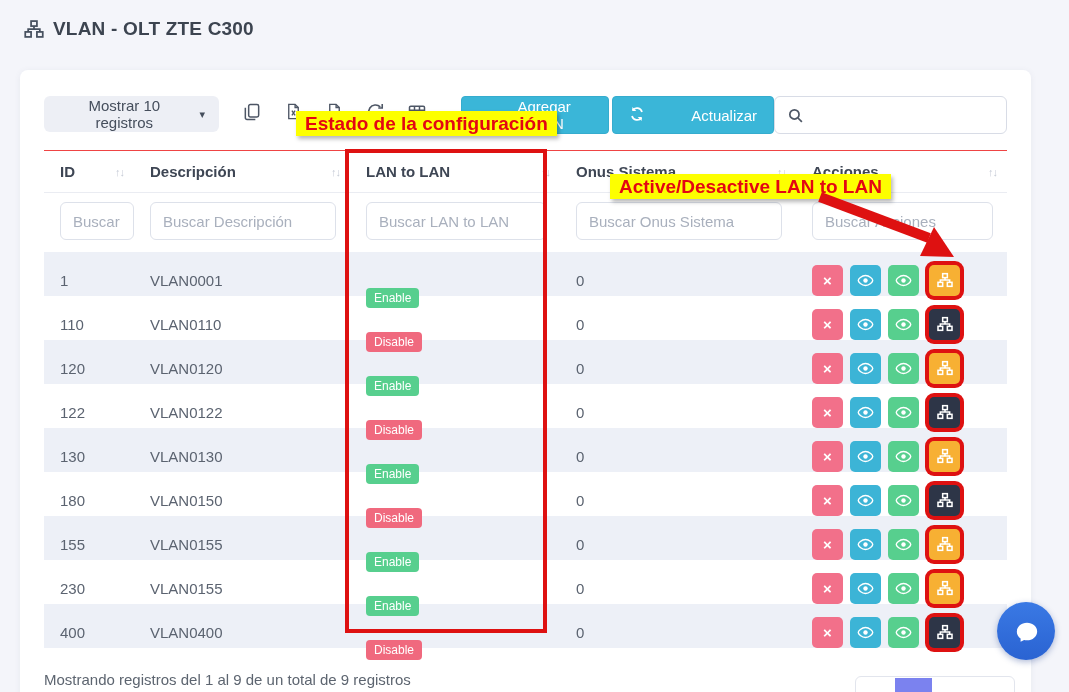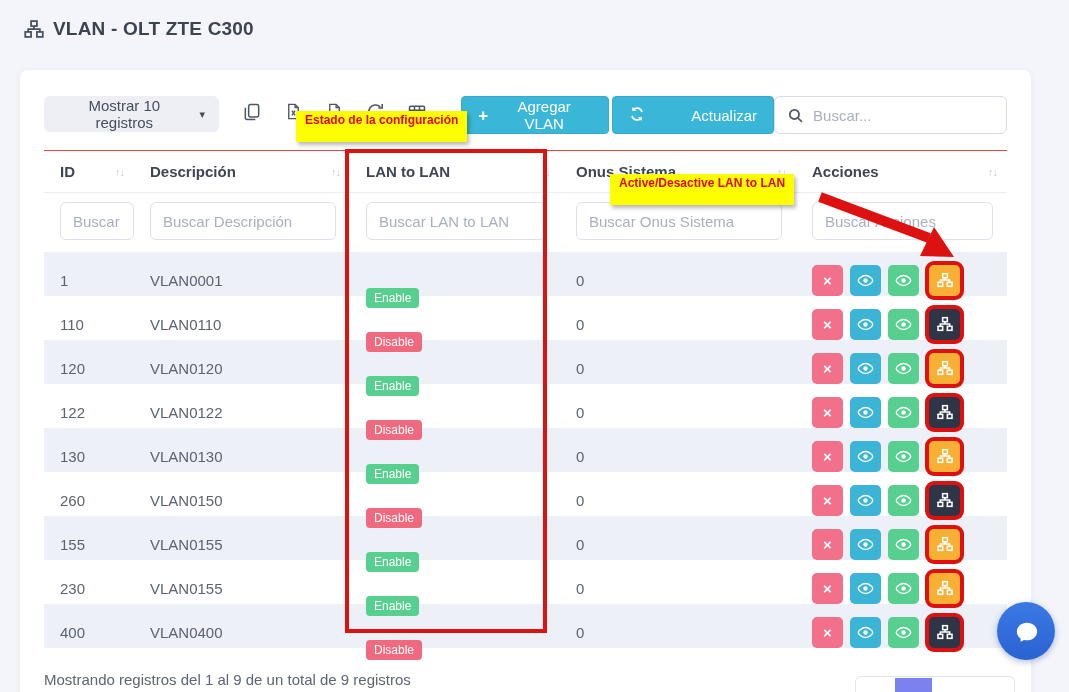--- a/index.html
+++ b/index.html
@@ -103,22 +103,22 @@
     display:flex; align-items:center; justify-content:center; z-index:20;
     box-shadow:0 2px 6px rgba(30,60,140,.35);
   }
 
   
   .ann-rect {
     position:absolute; left:345px; top:149px; width:202px; height:484px;
     border:4px solid #de1111; z-index:30; pointer-events:none;
   }
   .ann-label {
-    position:absolute; background:#fdff00; color:#e30613; font-weight:bold; font-size:12px;
-    padding:2px 9px 15px 9px; z-index:35; white-space:nowrap;
+    position:absolute; background:#fdff00; color:#e30613; font-weight:bold; font-size:19px;
+    padding:2px 9px 1px 9px; z-index:35; white-space:nowrap;
     box-shadow:2px 3px 4px rgba(0,0,0,.28);
   }
   .ann-label-1 { left:296px; top:111px; }
   .ann-label-2 { left:610px; top:174px; }
   .ann-arrow { position:absolute; left:808px; top:190px; z-index:36; pointer-events:none; }
 </style>
 </head>
 <body>
 
 <div class="page-header">
@@ -194,21 +194,20 @@
       <span>Actualizar</span>
     </button>
 
     <div class="search-box">
       <span style="display:flex">
           <svg viewBox="0 0 24 24" width="17" height="17" fill="none" stroke="currentColor" stroke-width="2.4">
             <circle cx="10.5" cy="10.5" r="6.5"></circle>
             <path d="M15.5 15.5L21 21"></path>
           </svg>
         </span>
-      <input placeholder="Buscar..." style="">
     </div>
   </div>
 
   <div class="thead grid-row">
     <div class="th">
       <span>ID</span>
       <span class="sort">↑↓</span>
     </div>
     <div class="th">
       <span>Descripción</span>
@@ -426,21 +425,21 @@
                   <rect x="1.5" y="15.5" width="7" height="6"></rect>
                   <rect x="15.5" y="15.5" width="7" height="6"></rect>
                   <path d="M12 8.5V12M5 15.5V12h14v3.5"></path>
                 </g>
               </svg>
             </span>
       </button>
     </div>
   </div>
       <div class="tr grid-row">
-    <div class="td">260</div>
+    <div class="td">180</div>
     <div class="td">VLAN0150</div>
     <div class="td">
           <span class="badge badge-disable">Disable</span>
         </div>
     <div class="td">0</div>
     <div class="td actions">
       <button class="act del">×</button>
       <button class="act view1">
         <span style="display:flex">
               <svg viewBox="0 0 24 24" width="17" height="17">

